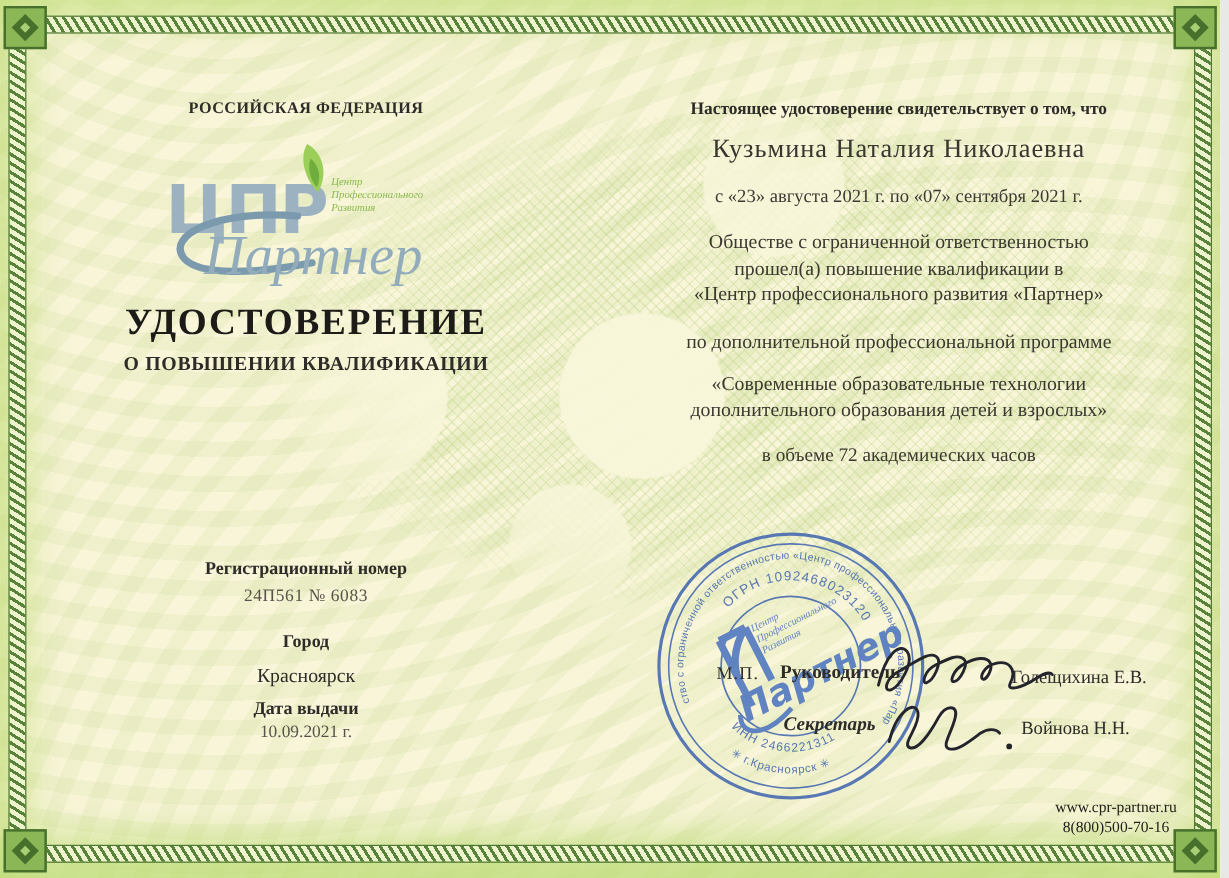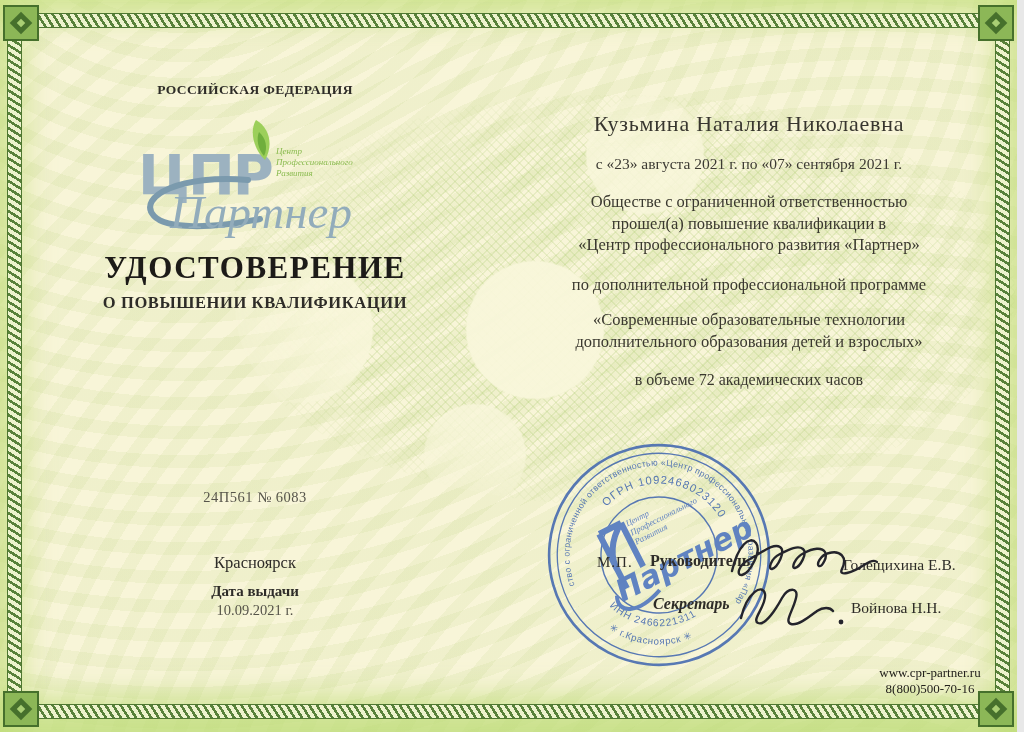--- a/index.html
+++ b/index.html
@@ -98,25 +98,28 @@
       <tspan x="148" y="36">Центр</tspan>
       <tspan x="148" y="47">Профессионального</tspan>
       <tspan x="148" y="58">Развития</tspan>
     </text>
     <path d="M 120 62 C 55 56 8 78 26 98 C 38 111 82 111 132 101" stroke="#7b9aad" stroke-width="6" fill="none" stroke-linecap="round"></path>
     <text x="42" y="110" font-family="Liberation Serif, serif" font-style="italic" font-size="47" fill="#92acbb">Партнер</text>
   </svg>
 
   <div class="t lcol title">УДОСТОВЕРЕНИЕ</div>
   <div class="t lcol subtitle">О ПОВЫШЕНИИ КВАЛИФИКАЦИИ</div>
+  <div class="t lcol reg-label">Регистрационный номер</div>
   <div class="t lcol reg-value">24П561 № 6083</div>
+  <div class="t lcol city-label">Город</div>
   <div class="t lcol city-value">Красноярск</div>
   <div class="t lcol date-label">Дата выдачи</div>
   <div class="t lcol date-value">10.09.2021 г.</div>
 
+  <div class="t rcol statement">Настоящее удостоверение свидетельствует о том, что</div>
   <div class="t rcol holder">Кузьмина Наталия Николаевна</div>
   <div class="t rcol period">с «23» августа 2021 г. по «07» сентября 2021 г.</div>
   <div class="t rcol completion">
     <div>Обществе с ограниченной ответственностью</div>
     <div>прошел(а) повышение квалификации в</div>
     <div>«Центр профессионального развития «Партнер»</div>
   </div>
   <div class="t rcol program-label">по дополнительной профессиональной программе</div>
   <div class="t rcol program">
     <div>«Современные образовательные технологии</div>

